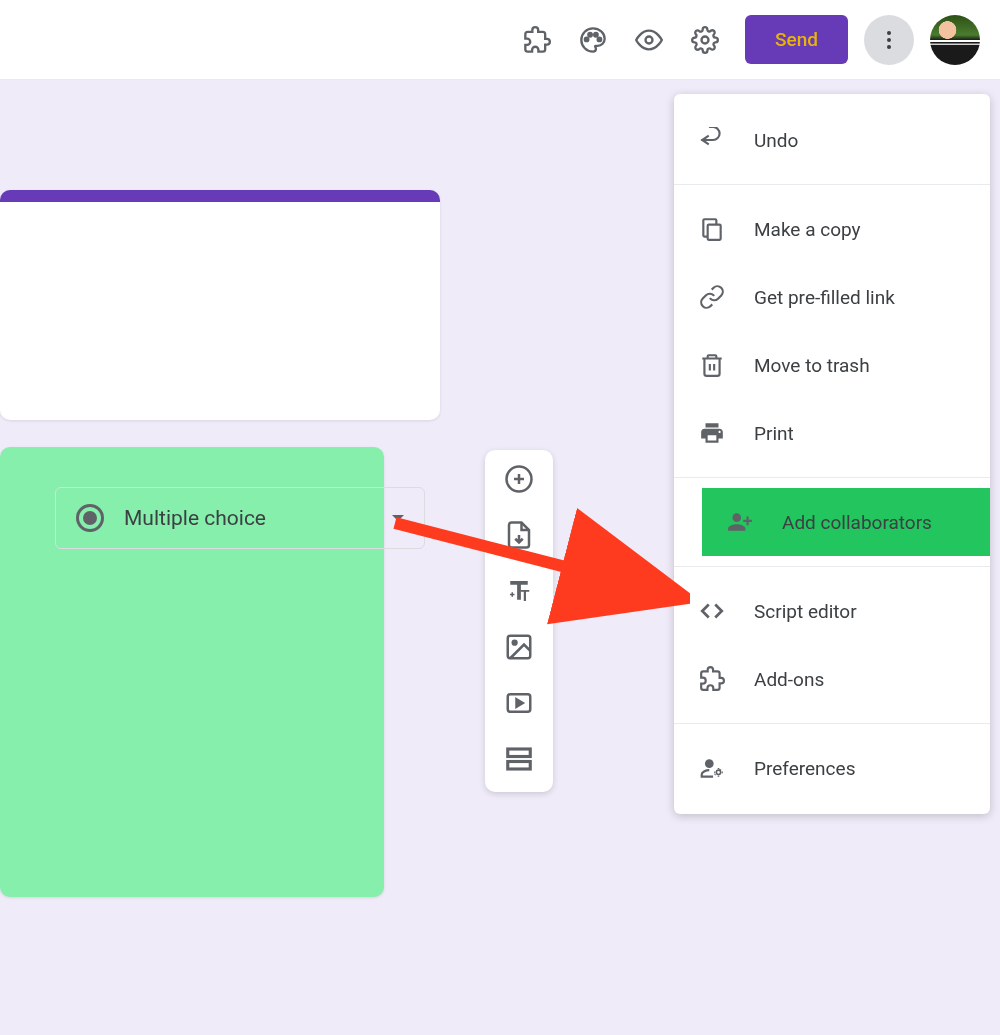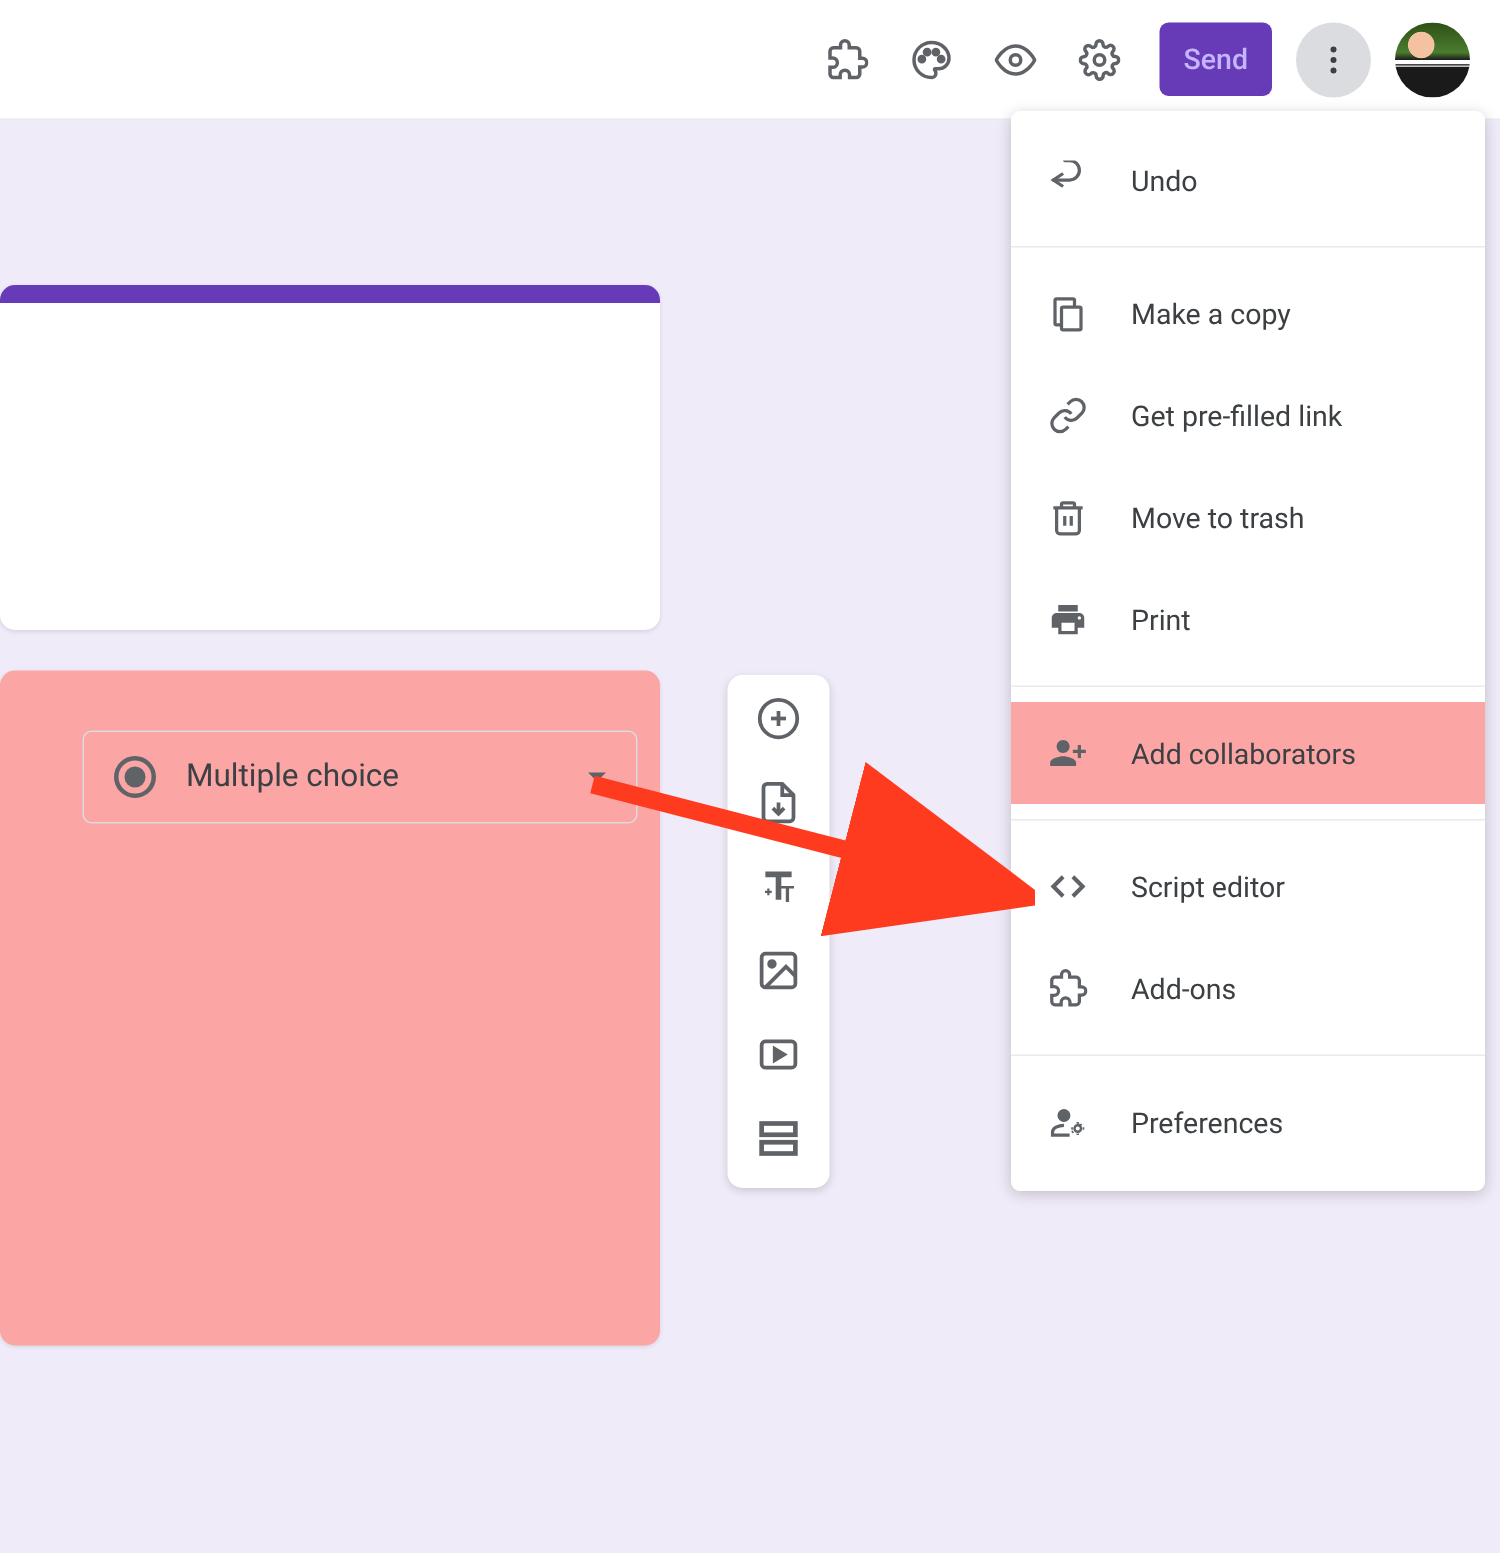--- a/index.html
+++ b/index.html
@@ -38,24 +38,24 @@
       border-radius: 50%;
       cursor: pointer;
       color: #5f6368;
     }
     .header-icon svg {
       width: 28px;
       height: 28px;
     }
     .send-button {
       background: #673ab7;
-      color: #c4b5fd;
+      color: #eab308;
       font-size: 19px;
       font-weight: 500;
-      padding: 13px 16px;
+      padding: 13px 30px;
       border: none;
       border-radius: 6px;
       cursor: pointer;
       margin: 0 8px;
     }
     .more-button {
       width: 50px;
       height: 50px;
       display: flex;
       align-items: center;
@@ -85,23 +85,23 @@
       height: 230px;
       background: #fff;
       border-radius: 10px;
       border-top: 12px solid #673ab7;
       box-shadow: 0 1px 3px rgba(0,0,0,0.1);
     }
     .form-question-card {
       position: absolute;
       top: 447px;
       left: 0;
-      width: 440px;
+      width: 384px;
       height: 450px;
-      background: #fca5a5;
+      background: #86efac;
       border-radius: 10px;
       box-shadow: 0 1px 3px rgba(0,0,0,0.1);
       padding: 40px 20px 20px 20px;
     }
     .question-type-dropdown {
       border: 1px solid #dadce0;
       border-radius: 6px;
       padding: 16px 20px;
       display: flex;
       align-items: center;
@@ -203,38 +203,39 @@
     .side-toolbar-icon {
       color: #5f6368;
       cursor: pointer;
     }
     .side-toolbar-icon svg {
       width: 30px;
       height: 30px;
     }
     .dropdown-menu {
       position: absolute;
-      top: 74px;
+      top: 94px;
       right: 10px;
       width: 316px;
       background: #fff;
       border-radius: 6px;
       box-shadow: 0 2px 10px rgba(0,0,0,0.2);
       padding: 12px 0;
     }
     .menu-item {
       display: flex;
       align-items: center;
       padding: 20px 24px;
       gap: 28px;
       cursor: pointer;
       color: #3c4043;
     }
     .menu-item.highlighted {
-      background: #fca5a5;
+      background: #22c55e;
+      margin-left: 28px;
     }
     .menu-item-icon {
       color: #5f6368;
       width: 28px;
       height: 28px;
       display: flex;
       align-items: center;
       justify-content: center;
       flex-shrink: 0;
     }

